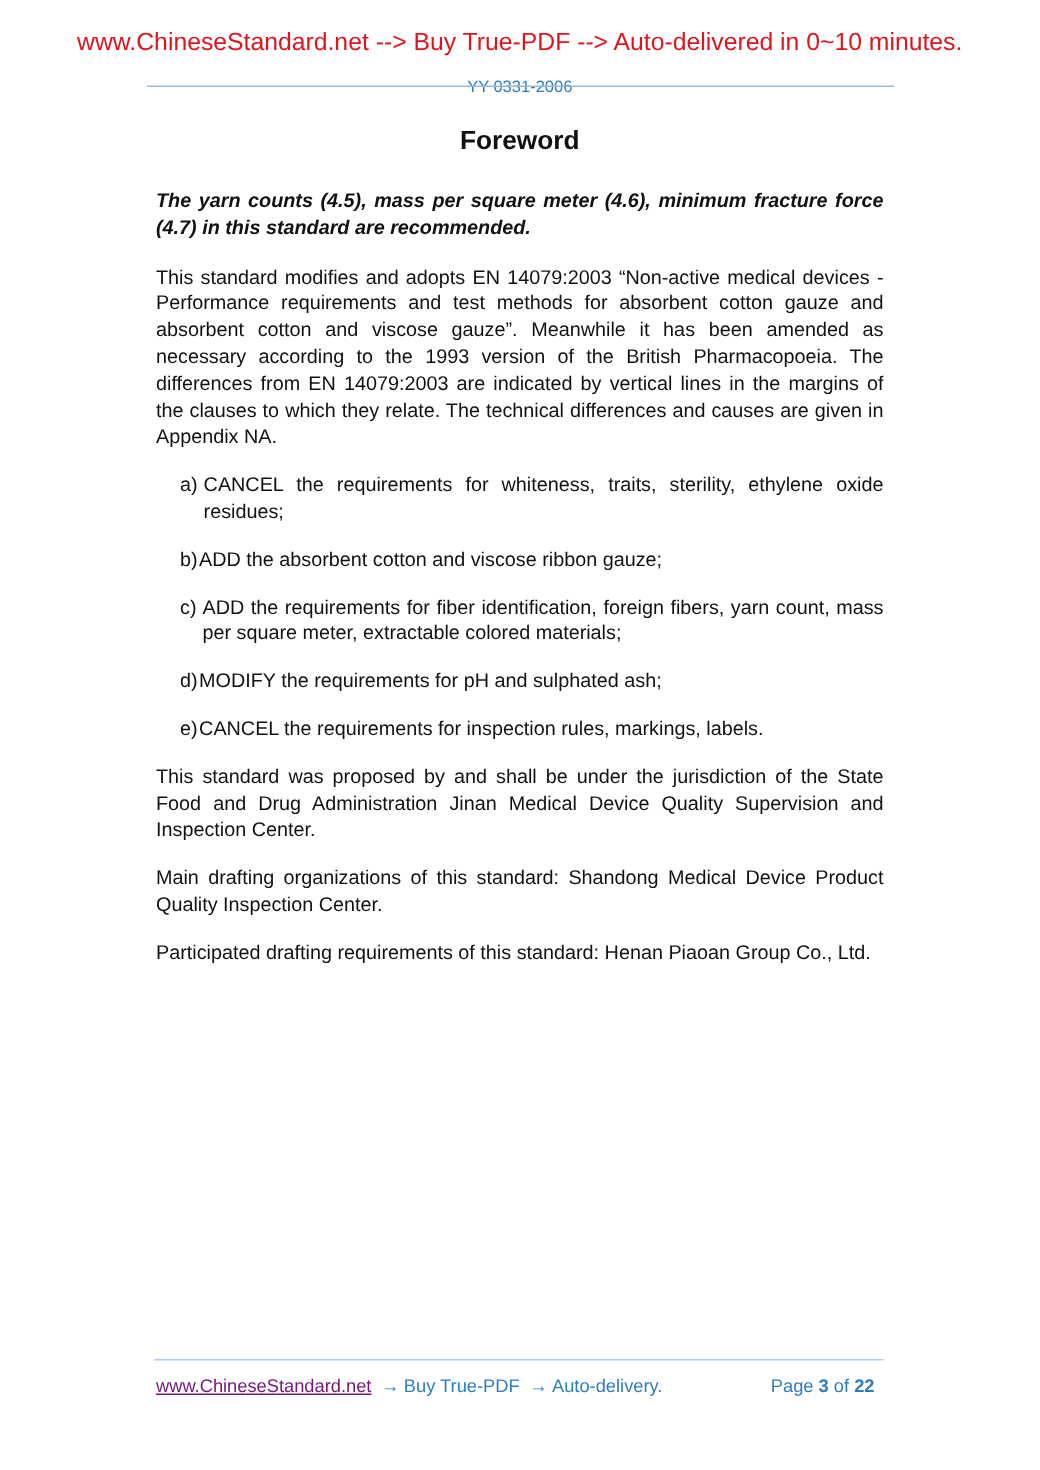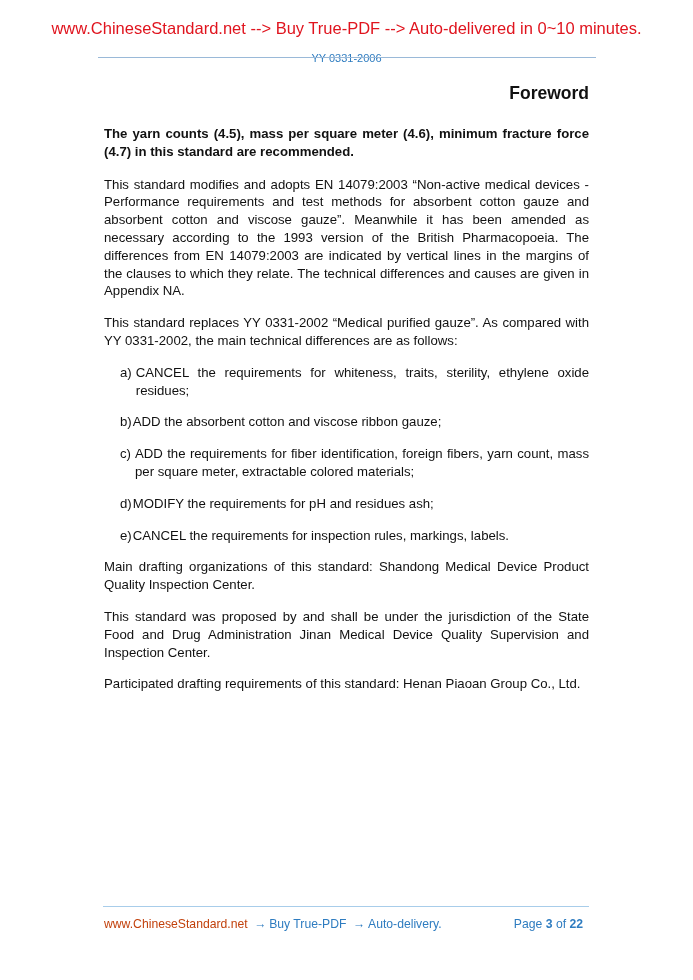--- a/index.html
+++ b/index.html
@@ -47,34 +47,35 @@
     }
     .content {
       position: absolute;
       top: 82px;
       left: 104px;
       width: 485px;
       font-size: 13.2px;
       line-height: 17.8px;
     }
     .title {
-      text-align: right;
+      text-align: center;
       font-weight: bold;
       font-size: 17.5px;
       line-height: 22px;
       margin: 0 0 21px 0;
       padding-left: 0;
     }
     .para {
       text-align: justify;
       margin: 0 0 14px 0;
     }
     .para.bold {
       font-weight: bold;
       margin-bottom: 15px;
+      font-style: italic;
     }
     .list-item {
       display: flex;
       text-align: justify;
       margin: 0 0 14px 16px;
     }
     .list-item .marker {
       flex: 0 0 auto;
       padding-right: 4px;
     }
@@ -96,21 +97,22 @@
       position: absolute;
       top: 916px;
       left: 104px;
       width: 485px;
       font-size: 12.2px;
       line-height: 16px;
       color: #2e7cc0;
       white-space: nowrap;
     }
     .footer a {
-      color: #c2410c;
+      color: #701a75;
+      text-decoration: underline;
     }
     .footer .arrow {
       padding: 0 3px;
     }
     .page-info {
       position: absolute;
       right: 6px;
       top: 0;
     }
     .page-info b {
@@ -123,45 +125,44 @@
 <div class="promo-banner">www.ChineseStandard.net --&gt; Buy True-PDF --&gt; Auto-delivered in 0~10 minutes.</div>
 <div class="std-code">YY 0331-2006</div>
 <div class="header-rule"></div>
 
 <div class="content">
   <div class="title">Foreword</div>
 
   <p class="para bold">The yarn counts (4.5), mass per square meter (4.6), minimum fracture force (4.7) in this standard are recommended.</p>
 
   <p class="para">This standard modifies and adopts EN 14079:2003 “Non-active medical devices - Performance requirements and test methods for absorbent cotton gauze and absorbent cotton and viscose gauze”. Meanwhile it has been amended as necessary according to the 1993 version of the British Pharmacopoeia. The differences from EN 14079:2003 are indicated by vertical lines in the margins of the clauses to which they relate. The technical differences and causes are given in Appendix NA.</p>
-  <p class="para">This standard replaces YY 0331-2002 “Medical purified gauze”. As compared with YY 0331-2002, the main technical differences are as follows:</p>
 
   <div class="list-item">
     <span class="marker">a)</span>
     <span class="text">CANCEL the requirements for whiteness, traits, sterility, ethylene oxide residues;</span>
   </div>
   <div class="list-item tight">
     <span class="marker">b)</span>
     <span class="text">ADD the absorbent cotton and viscose ribbon gauze;</span>
   </div>
   <div class="list-item">
     <span class="marker">c)</span>
     <span class="text">ADD the requirements for fiber identification, foreign fibers, yarn count, mass per square meter, extractable colored materials;</span>
   </div>
   <div class="list-item tight">
     <span class="marker">d)</span>
-    <span class="text">MODIFY the requirements for pH and residues ash;</span>
+    <span class="text">MODIFY the requirements for pH and sulphated ash;</span>
   </div>
   <div class="list-item tight">
     <span class="marker">e)</span>
     <span class="text">CANCEL the requirements for inspection rules, markings, labels.</span>
   </div>
 
+  <p class="para">This standard was proposed by and shall be under the jurisdiction of the State Food and Drug Administration Jinan Medical Device Quality Supervision and Inspection Center.</p>
   <p class="para">Main drafting organizations of this standard: Shandong Medical Device Product Quality Inspection Center.</p>
-  <p class="para">This standard was proposed by and shall be under the jurisdiction of the State Food and Drug Administration Jinan Medical Device Quality Supervision and Inspection Center.</p>
   <p class="para">Participated drafting requirements of this standard: Henan Piaoan Group Co., Ltd.</p>
 </div>
 
 <div class="footer-rule"></div>
 <div class="footer">
   <a>www.ChineseStandard.net</a>
   <span class="arrow">→</span><span>Buy True-PDF</span>
   <span class="arrow">→</span><span>Auto-delivery.</span>
   <span class="page-info">
     <span>Page</span>

